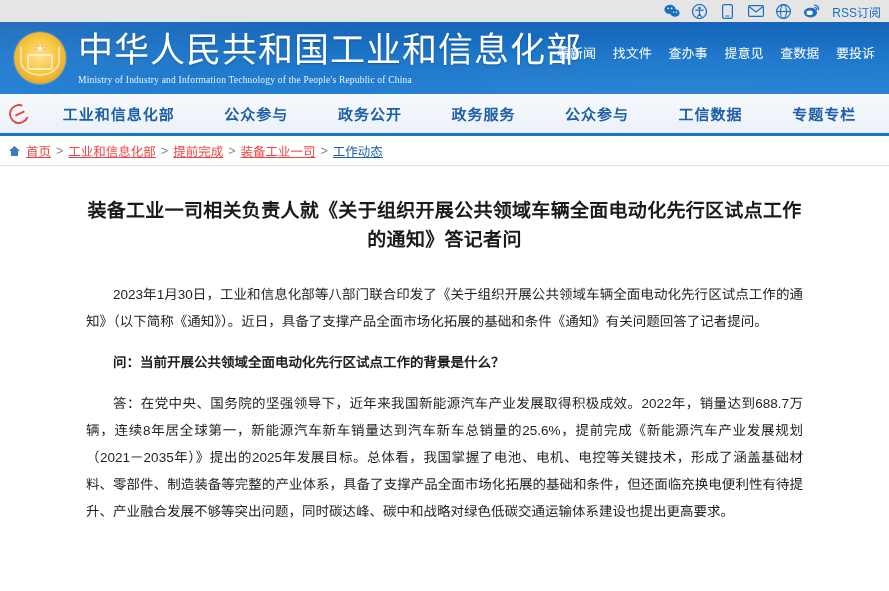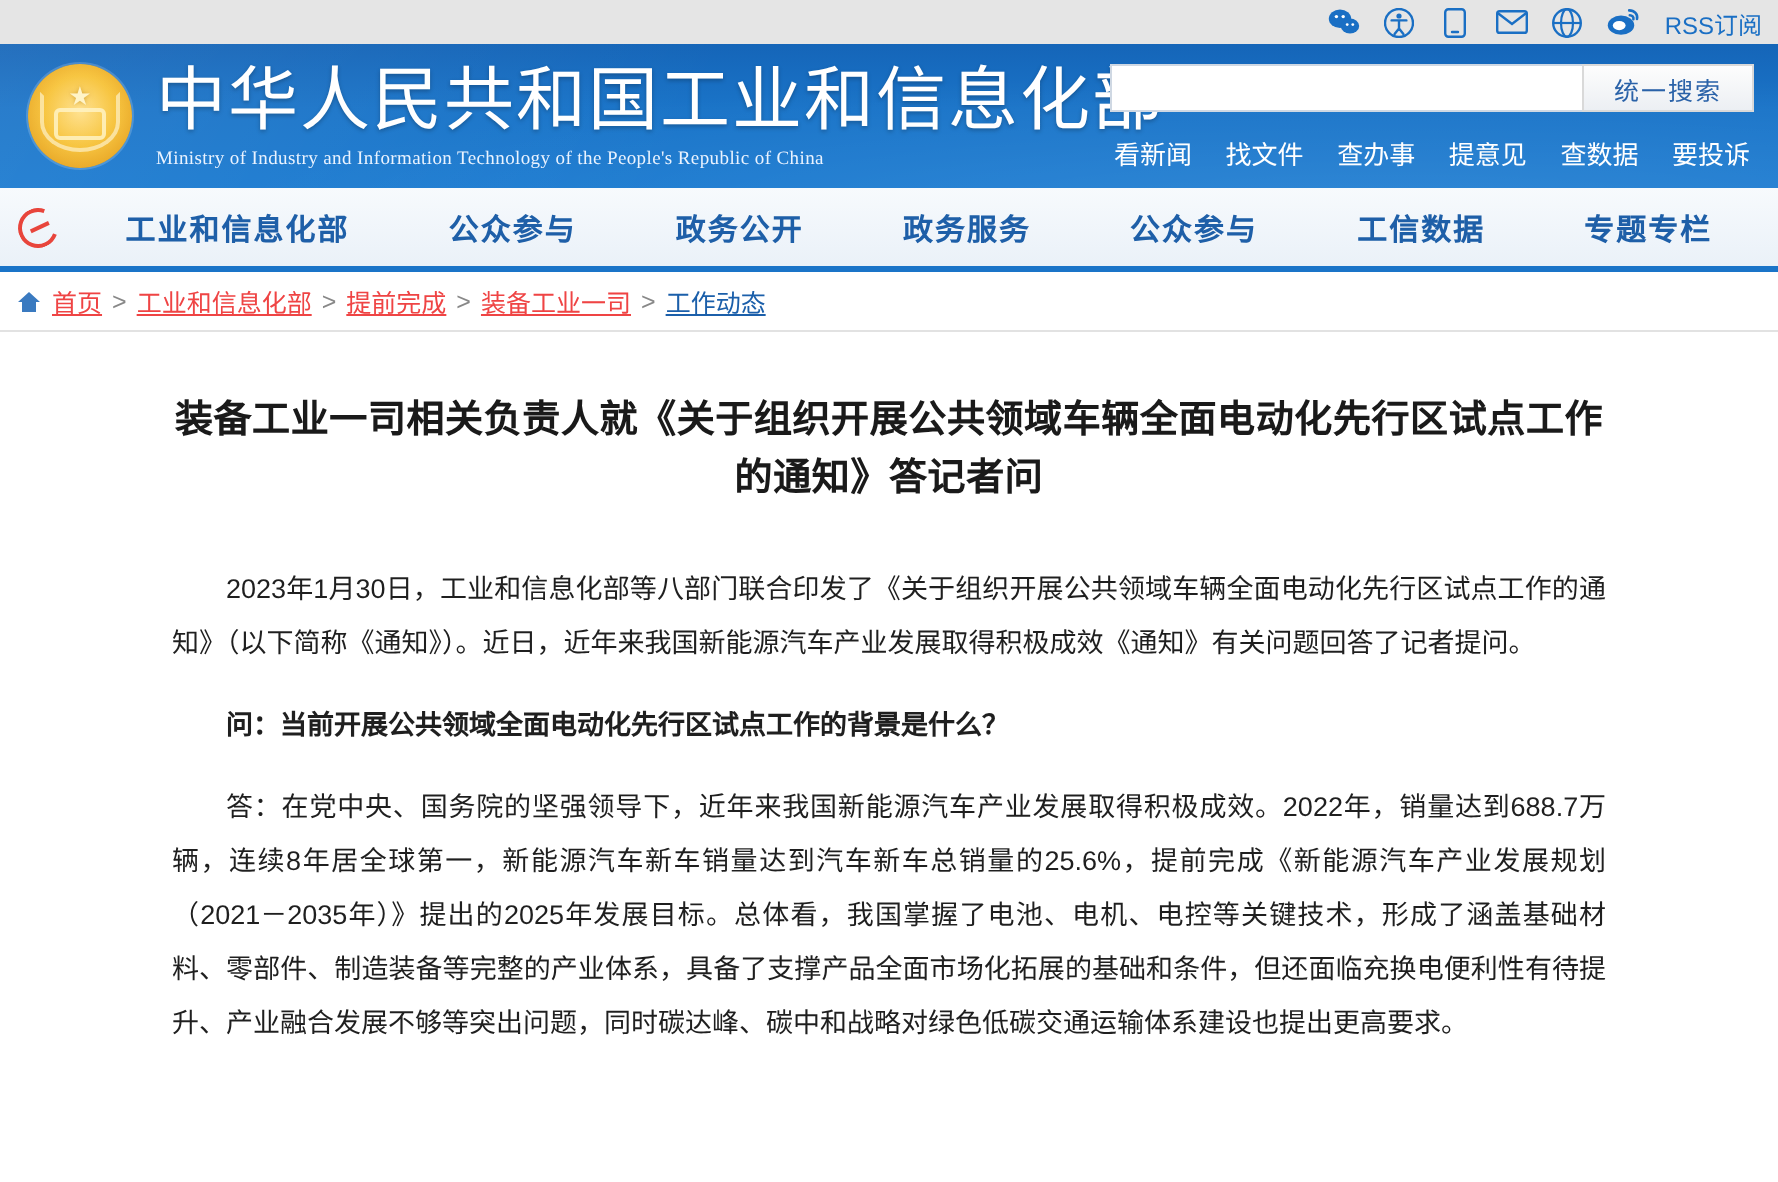--- a/index.html
+++ b/index.html
@@ -288,24 +288,20 @@
     <span class="star">★</span>
     <span class="ears"></span>
     <span class="gear"></span>
   </div>
   <div class="title-block">
     <div class="title-cn">中华人民共和国工业和信息化部</div>
     <div class="title-en">Ministry of Industry and Information Technology of the People's Republic of China</div>
   </div>
 
   <div class="search-area">
-    <div class="search-row">
-      <input class="search-input" type="text" placeholder="" style="">
-      <button class="search-btn">统一搜索</button>
-    </div>
     <div class="quicklinks">
       <a href="#">看新闻</a>
       <a href="#">找文件</a>
       <a href="#">查办事</a>
       <a href="#">提意见</a>
       <a href="#">查数据</a>
       <a href="#">要投诉</a>
     </div>
   </div>
 </div>
@@ -340,17 +336,17 @@
   <a href="#">装备工业一司</a>
   <span class="sep">&gt;</span>
   <span class="cur">工作动态</span>
 </div>
 
 <div class="article">
   <div class="art-title">装备工业一司相关负责人就《关于组织开展公共领域车辆全面电动化先行区试点工作的通知》答记者问</div>
 
 
   <div class="art-body">
-    <p>2023年1月30日，工业和信息化部等八部门联合印发了《关于组织开展公共领域车辆全面电动化先行区试点工作的通知》（以下简称《通知》）。近日，近年来我国新能源汽车产业发展取得积极成效《通知》有关问题回答了记者提问。</p>
+    <p>2023年1月30日，工业和信息化部等八部门联合印发了《关于组织开展公共领域车辆全面电动化先行区试点工作的通知》（以下简称《通知》）。近日，具备了支撑产品全面市场化拓展的基础和条件《通知》有关问题回答了记者提问。</p>
     <p class="q">问：当前开展公共领域全面电动化先行区试点工作的背景是什么？</p>
     <p>答：在党中央、国务院的坚强领导下，近年来我国新能源汽车产业发展取得积极成效。2022年，销量达到688.7万辆，连续8年居全球第一，新能源汽车新车销量达到汽车新车总销量的25.6%，提前完成《新能源汽车产业发展规划（2021－2035年）》提出的2025年发展目标。总体看，我国掌握了电池、电机、电控等关键技术，形成了涵盖基础材料、零部件、制造装备等完整的产业体系，具备了支撑产品全面市场化拓展的基础和条件，但还面临充换电便利性有待提升、产业融合发展不够等突出问题，同时碳达峰、碳中和战略对绿色低碳交通运输体系建设也提出更高要求。</p>
   </div>
 </div>
 
 </body></html>

